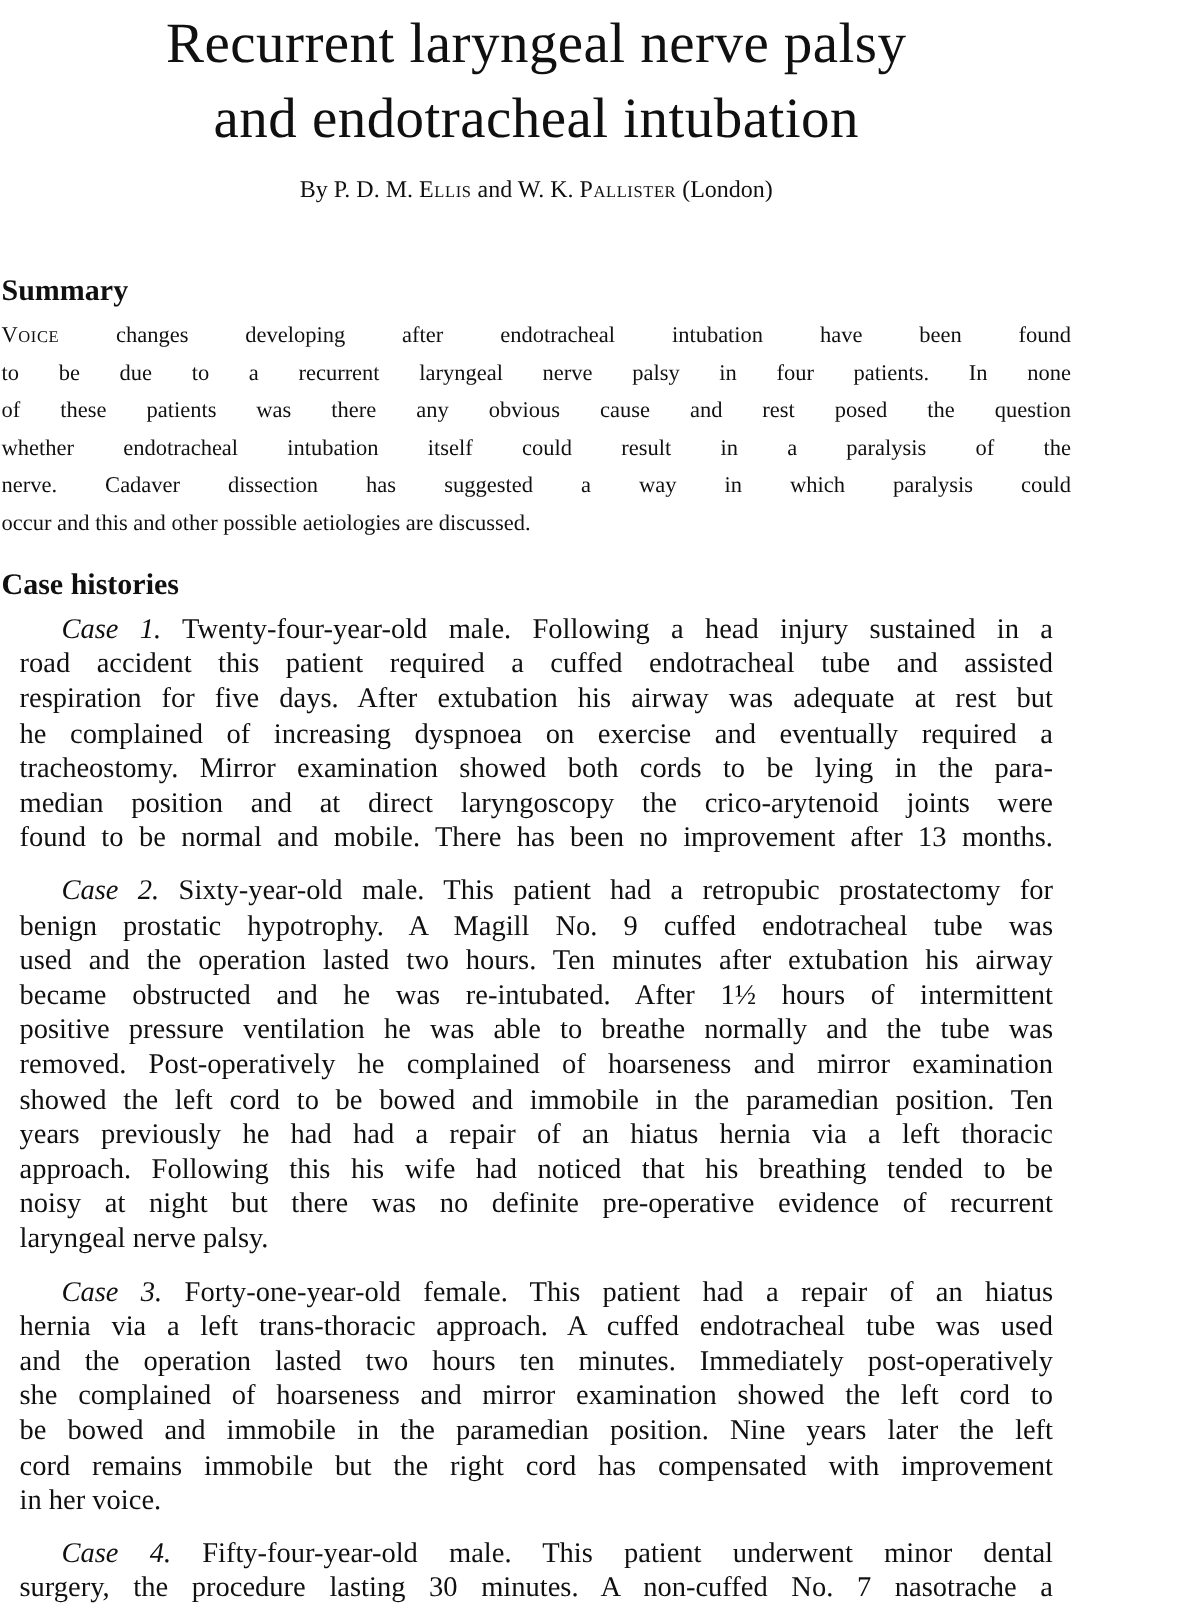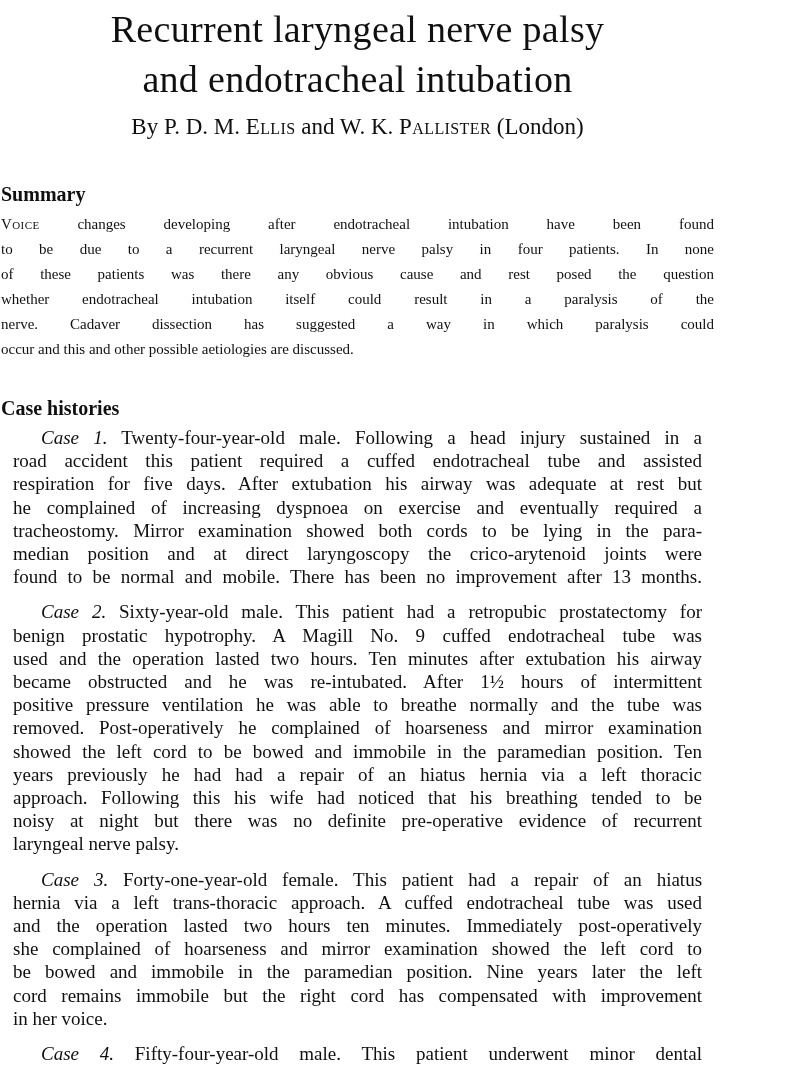--- a/index.html
+++ b/index.html
@@ -28,34 +28,34 @@
     margin: 0;
     font-size: 38px;
     line-height: 50px;
     font-weight: normal;
     text-align: center;
     letter-spacing: 0.3px;
   }
   .title .title-line { display: block; }
   .byline {
     margin-top: 10px;
-    font-size: 23px;
+    font-size: 16px;
     line-height: 26px;
     text-align: center;
     white-space: nowrap;
   }
   .sc { font-variant: small-caps; letter-spacing: 0.4px; }
   .heading {
     margin: 42px 0 0 0;
     font-size: 20px;
     line-height: 24px;
     font-weight: bold;
     text-align: left;
   }
-  .heading.heading-case { margin-top: 34px; }
+  .heading.heading-case { margin-top: 16px; }
   .para { margin: 6px 0 0 0; }
   .para.case-para { margin: 12px; }
   .para.case-para.first-case { margin-top: 6px; }
   .line {
     font-size: 15px;
     line-height: 25px;
     text-align: justify;
     text-align-last: left;
   }
   .case-line {

